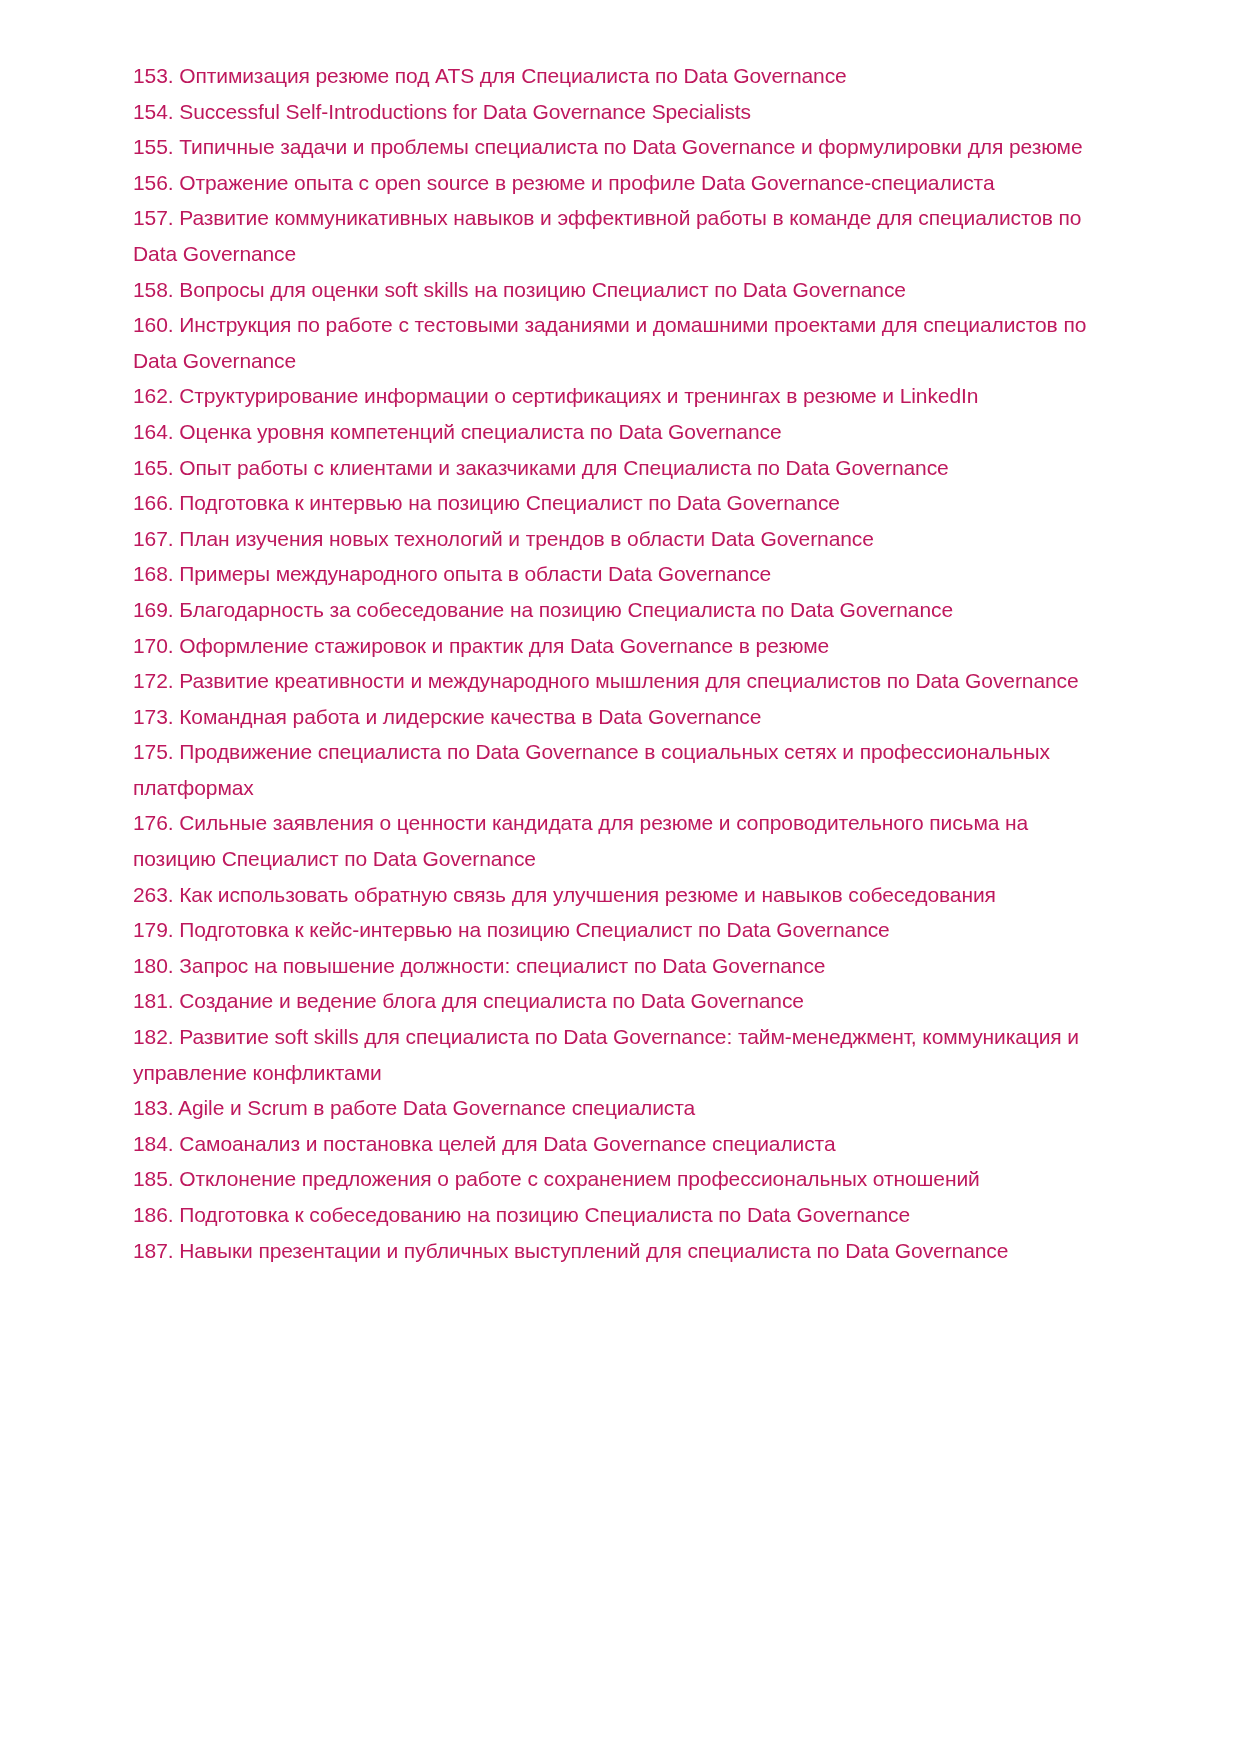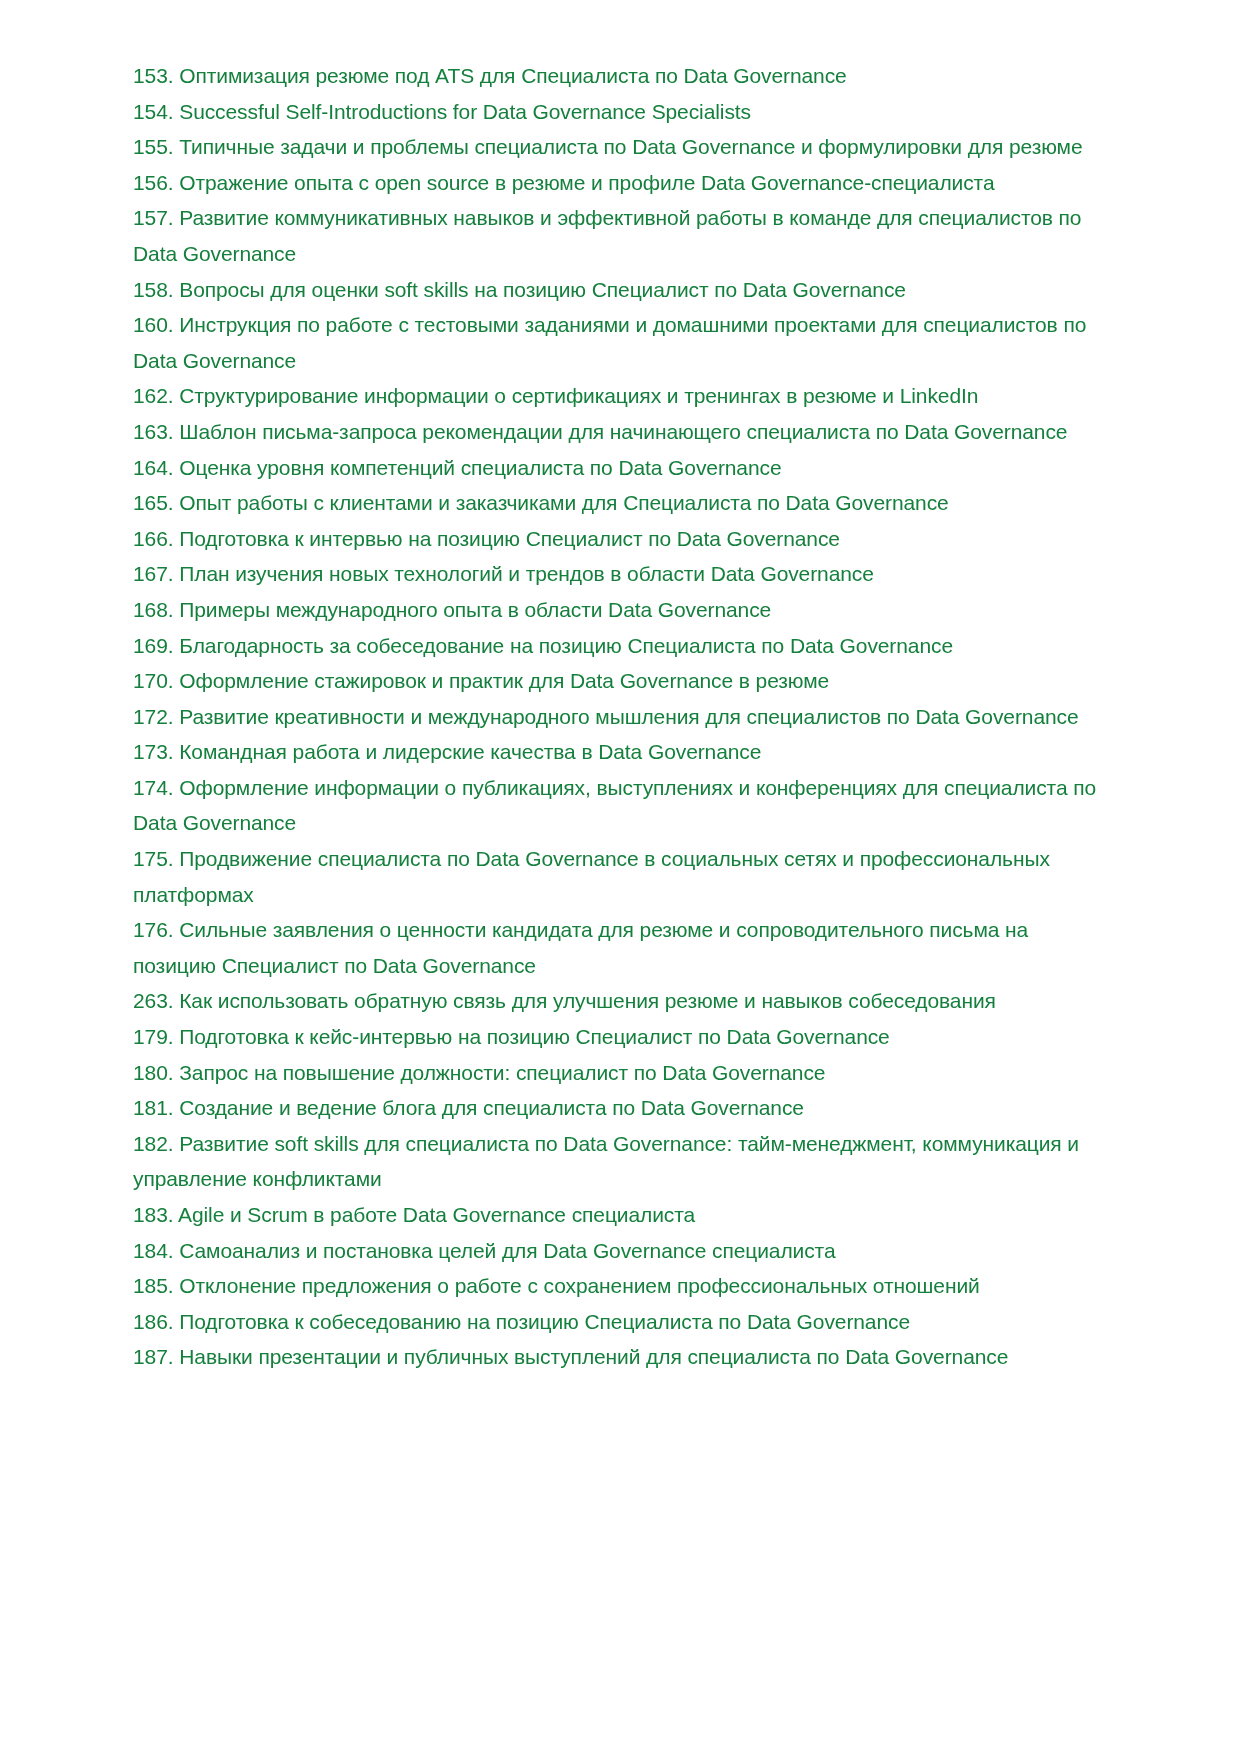--- a/index.html
+++ b/index.html
@@ -14,21 +14,21 @@
       position: relative;
     }
     .page {
       position: absolute;
       left: 133px;
       top: 58px;
       width: 980px;
       font-family: "Liberation Sans", "DejaVu Sans", sans-serif;
       font-size: 21px;
       line-height: 35.6px;
-      color: #15803d;
+      color: #be185d;
       letter-spacing: -0.1px;
     }
     .list {
       list-style: none;
       margin: 0;
       padding: 0;
     }
     .list-item {
       margin: 0;
       padding: 0;
@@ -41,31 +41,29 @@
   <ul class="list" id="item-list">
 
   <li class="list-item"><span class="item-number">153.</span> <span class="item-text">Оптимизация резюме под ATS для Специалиста по Data Governance</span></li>
       <li class="list-item"><span class="item-number">154.</span> <span class="item-text">Successful Self-Introductions for Data Governance Specialists</span></li>
       <li class="list-item"><span class="item-number">155.</span> <span class="item-text">Типичные задачи и проблемы специалиста по Data Governance и формулировки для резюме</span></li>
       <li class="list-item"><span class="item-number">156.</span> <span class="item-text">Отражение опыта с open source в резюме и профиле Data Governance-специалиста</span></li>
       <li class="list-item"><span class="item-number">157.</span> <span class="item-text">Развитие коммуникативных навыков и эффективной работы в команде для специалистов по Data Governance</span></li>
       <li class="list-item"><span class="item-number">158.</span> <span class="item-text">Вопросы для оценки soft skills на позицию Специалист по Data Governance</span></li>
       <li class="list-item"><span class="item-number">160.</span> <span class="item-text">Инструкция по работе с тестовыми заданиями и домашними проектами для специалистов по Data Governance</span></li>
       <li class="list-item"><span class="item-number">162.</span> <span class="item-text">Структурирование информации о сертификациях и тренингах в резюме и LinkedIn</span></li>
-      <li class="list-item"><span class="item-number">163.</span> <span class="item-text">Шаблон письма-запроса рекомендации для начинающего специалиста по Data Governance</span></li>
       <li class="list-item"><span class="item-number">164.</span> <span class="item-text">Оценка уровня компетенций специалиста по Data Governance</span></li>
       <li class="list-item"><span class="item-number">165.</span> <span class="item-text">Опыт работы с клиентами и заказчиками для Специалиста по Data Governance</span></li>
       <li class="list-item"><span class="item-number">166.</span> <span class="item-text">Подготовка к интервью на позицию Специалист по Data Governance</span></li>
       <li class="list-item"><span class="item-number">167.</span> <span class="item-text">План изучения новых технологий и трендов в области Data Governance</span></li>
       <li class="list-item"><span class="item-number">168.</span> <span class="item-text">Примеры международного опыта в области Data Governance</span></li>
       <li class="list-item"><span class="item-number">169.</span> <span class="item-text">Благодарность за собеседование на позицию Специалиста по Data Governance</span></li>
       <li class="list-item"><span class="item-number">170.</span> <span class="item-text">Оформление стажировок и практик для Data Governance в резюме</span></li>
       <li class="list-item"><span class="item-number">172.</span> <span class="item-text">Развитие креативности и международного мышления для специалистов по Data Governance</span></li>
       <li class="list-item"><span class="item-number">173.</span> <span class="item-text">Командная работа и лидерские качества в Data Governance</span></li>
-      <li class="list-item"><span class="item-number">174.</span> <span class="item-text">Оформление информации о публикациях, выступлениях и конференциях для специалиста по Data Governance</span></li>
       <li class="list-item"><span class="item-number">175.</span> <span class="item-text">Продвижение специалиста по Data Governance в социальных сетях и профессиональных платформах</span></li>
       <li class="list-item"><span class="item-number">176.</span> <span class="item-text">Сильные заявления о ценности кандидата для резюме и сопроводительного письма на позицию Специалист по Data Governance</span></li>
       <li class="list-item"><span class="item-number">263.</span> <span class="item-text">Как использовать обратную связь для улучшения резюме и навыков собеседования</span></li>
       <li class="list-item"><span class="item-number">179.</span> <span class="item-text">Подготовка к кейс-интервью на позицию Специалист по Data Governance</span></li>
       <li class="list-item"><span class="item-number">180.</span> <span class="item-text">Запрос на повышение должности: специалист по Data Governance</span></li>
       <li class="list-item"><span class="item-number">181.</span> <span class="item-text">Создание и ведение блога для специалиста по Data Governance</span></li>
       <li class="list-item"><span class="item-number">182.</span> <span class="item-text">Развитие soft skills для специалиста по Data Governance: тайм-менеджмент, коммуникация и управление конфликтами</span></li>
       <li class="list-item"><span class="item-number">183.</span> <span class="item-text">Agile и Scrum в работе Data Governance специалиста</span></li>
       <li class="list-item"><span class="item-number">184.</span> <span class="item-text">Самоанализ и постановка целей для Data Governance специалиста</span></li>
       <li class="list-item"><span class="item-number">185.</span> <span class="item-text">Отклонение предложения о работе с сохранением профессиональных отношений</span></li>

